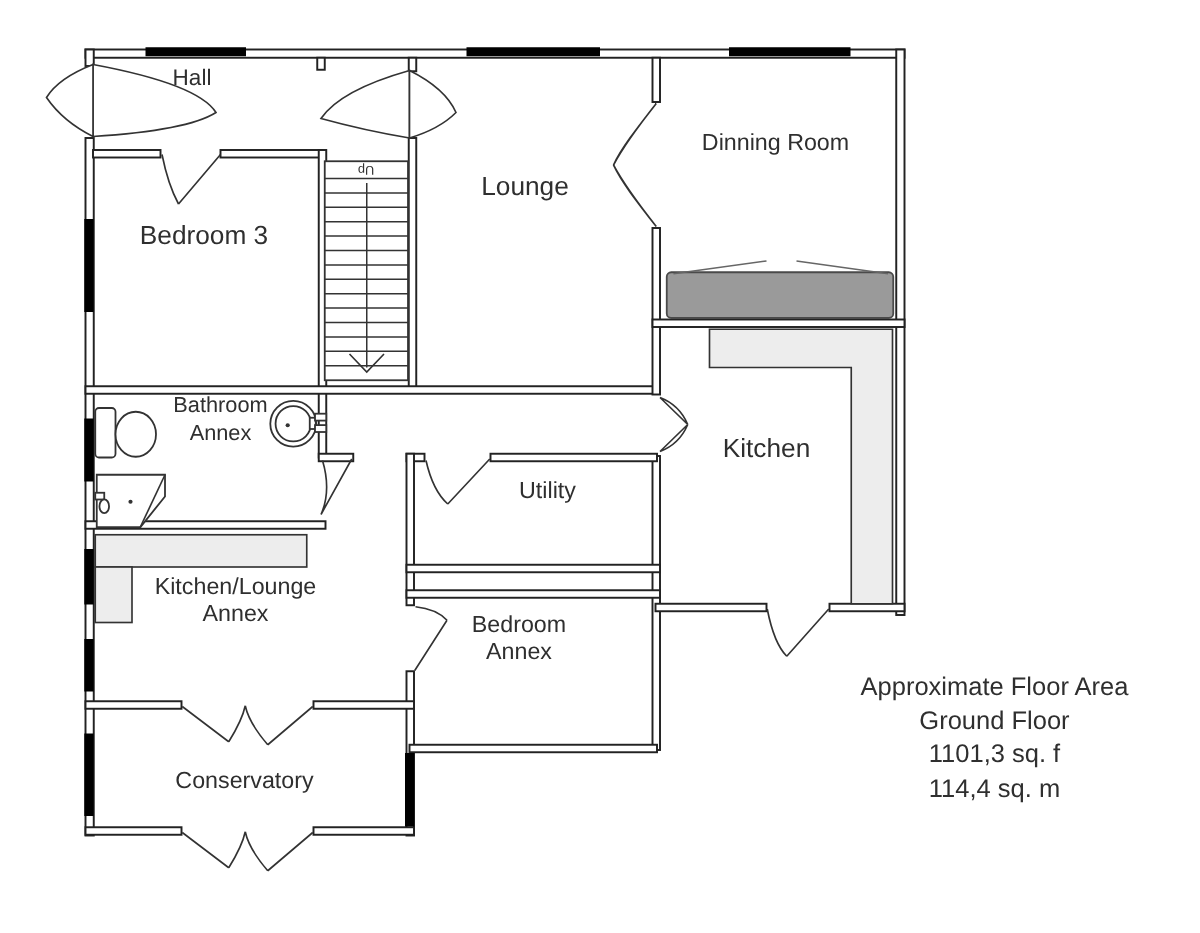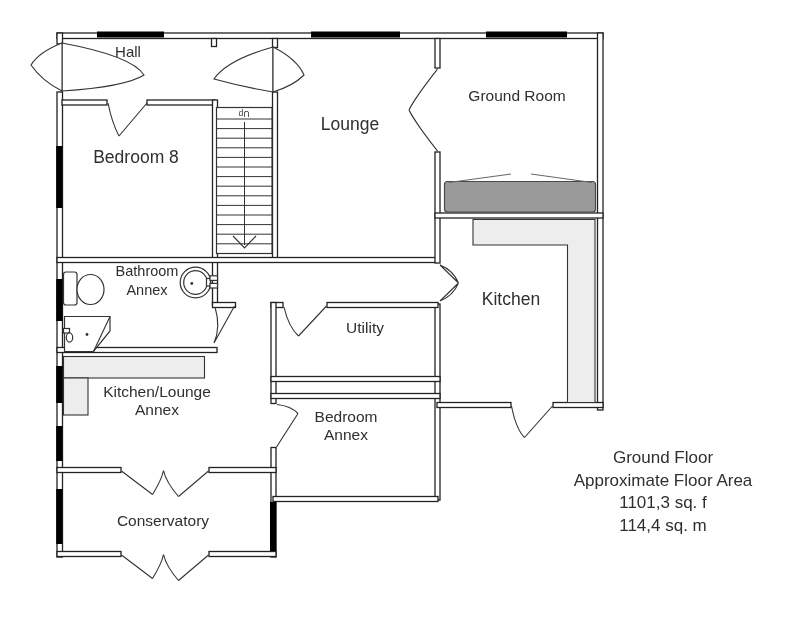--- a/index.html
+++ b/index.html
@@ -142,33 +142,33 @@
     <g>
       <polygon class="fix" points="64.5,316.5 110,316.5 110,331 93.5,351.5 64.5,351.5"></polygon>
       <line x1="110" y1="316.5" x2="93.5" y2="351.5" stroke="#333" stroke-width="1.1"></line>
       <circle cx="87" cy="334.5" r="1.4" fill="#333"></circle>
       <rect class="fix" x="63.5" y="328.5" width="6" height="4.5"></rect>
       <ellipse class="fix" cx="69.5" cy="337.5" rx="3.2" ry="4.6"></ellipse>
     </g>
   </svg>
 
   <div class="lbl s15" style="left:128px;top:52px">Hall</div>
-  <div class="lbl s18" style="left:136px;top:157px">Bedroom 8</div>
+  <div class="lbl s18" style="left:136px;top:157px">Bedroom 3</div>
   <div class="lbl s18" style="left:350px;top:124px">Lounge</div>
-  <div class="lbl s155" style="left:517px;top:96px">Ground Room</div>
+  <div class="lbl s155" style="left:517px;top:96px">Dinning Room</div>
   <div class="lbl s145" style="left:147px;top:271px">Bathroom</div>
   <div class="lbl s145" style="left:147px;top:290px">Annex</div>
   <div class="lbl s18" style="left:511px;top:299px">Kitchen</div>
   <div class="lbl s155" style="left:365px;top:328px">Utility</div>
   <div class="lbl s155" style="left:157px;top:392px">Kitchen/Lounge</div>
   <div class="lbl s155" style="left:157px;top:410px">Annex</div>
   <div class="lbl s155" style="left:346px;top:417px">Bedroom</div>
   <div class="lbl s155" style="left:346px;top:435px">Annex</div>
   <div class="lbl s155" style="left:163px;top:521px">Conservatory</div>
   <div class="lbl up" style="left:244px;top:112.5px">Up</div>
 
   <div class="note" style="left:663px;top:447px">
+    <div>Approximate Floor Area</div>
     <div>Ground Floor</div>
-    <div>Approximate Floor Area</div>
     <div>1101,3 sq. f</div>
     <div>114,4 sq. m</div>
   </div>
 </div>
 
 </body></html>

